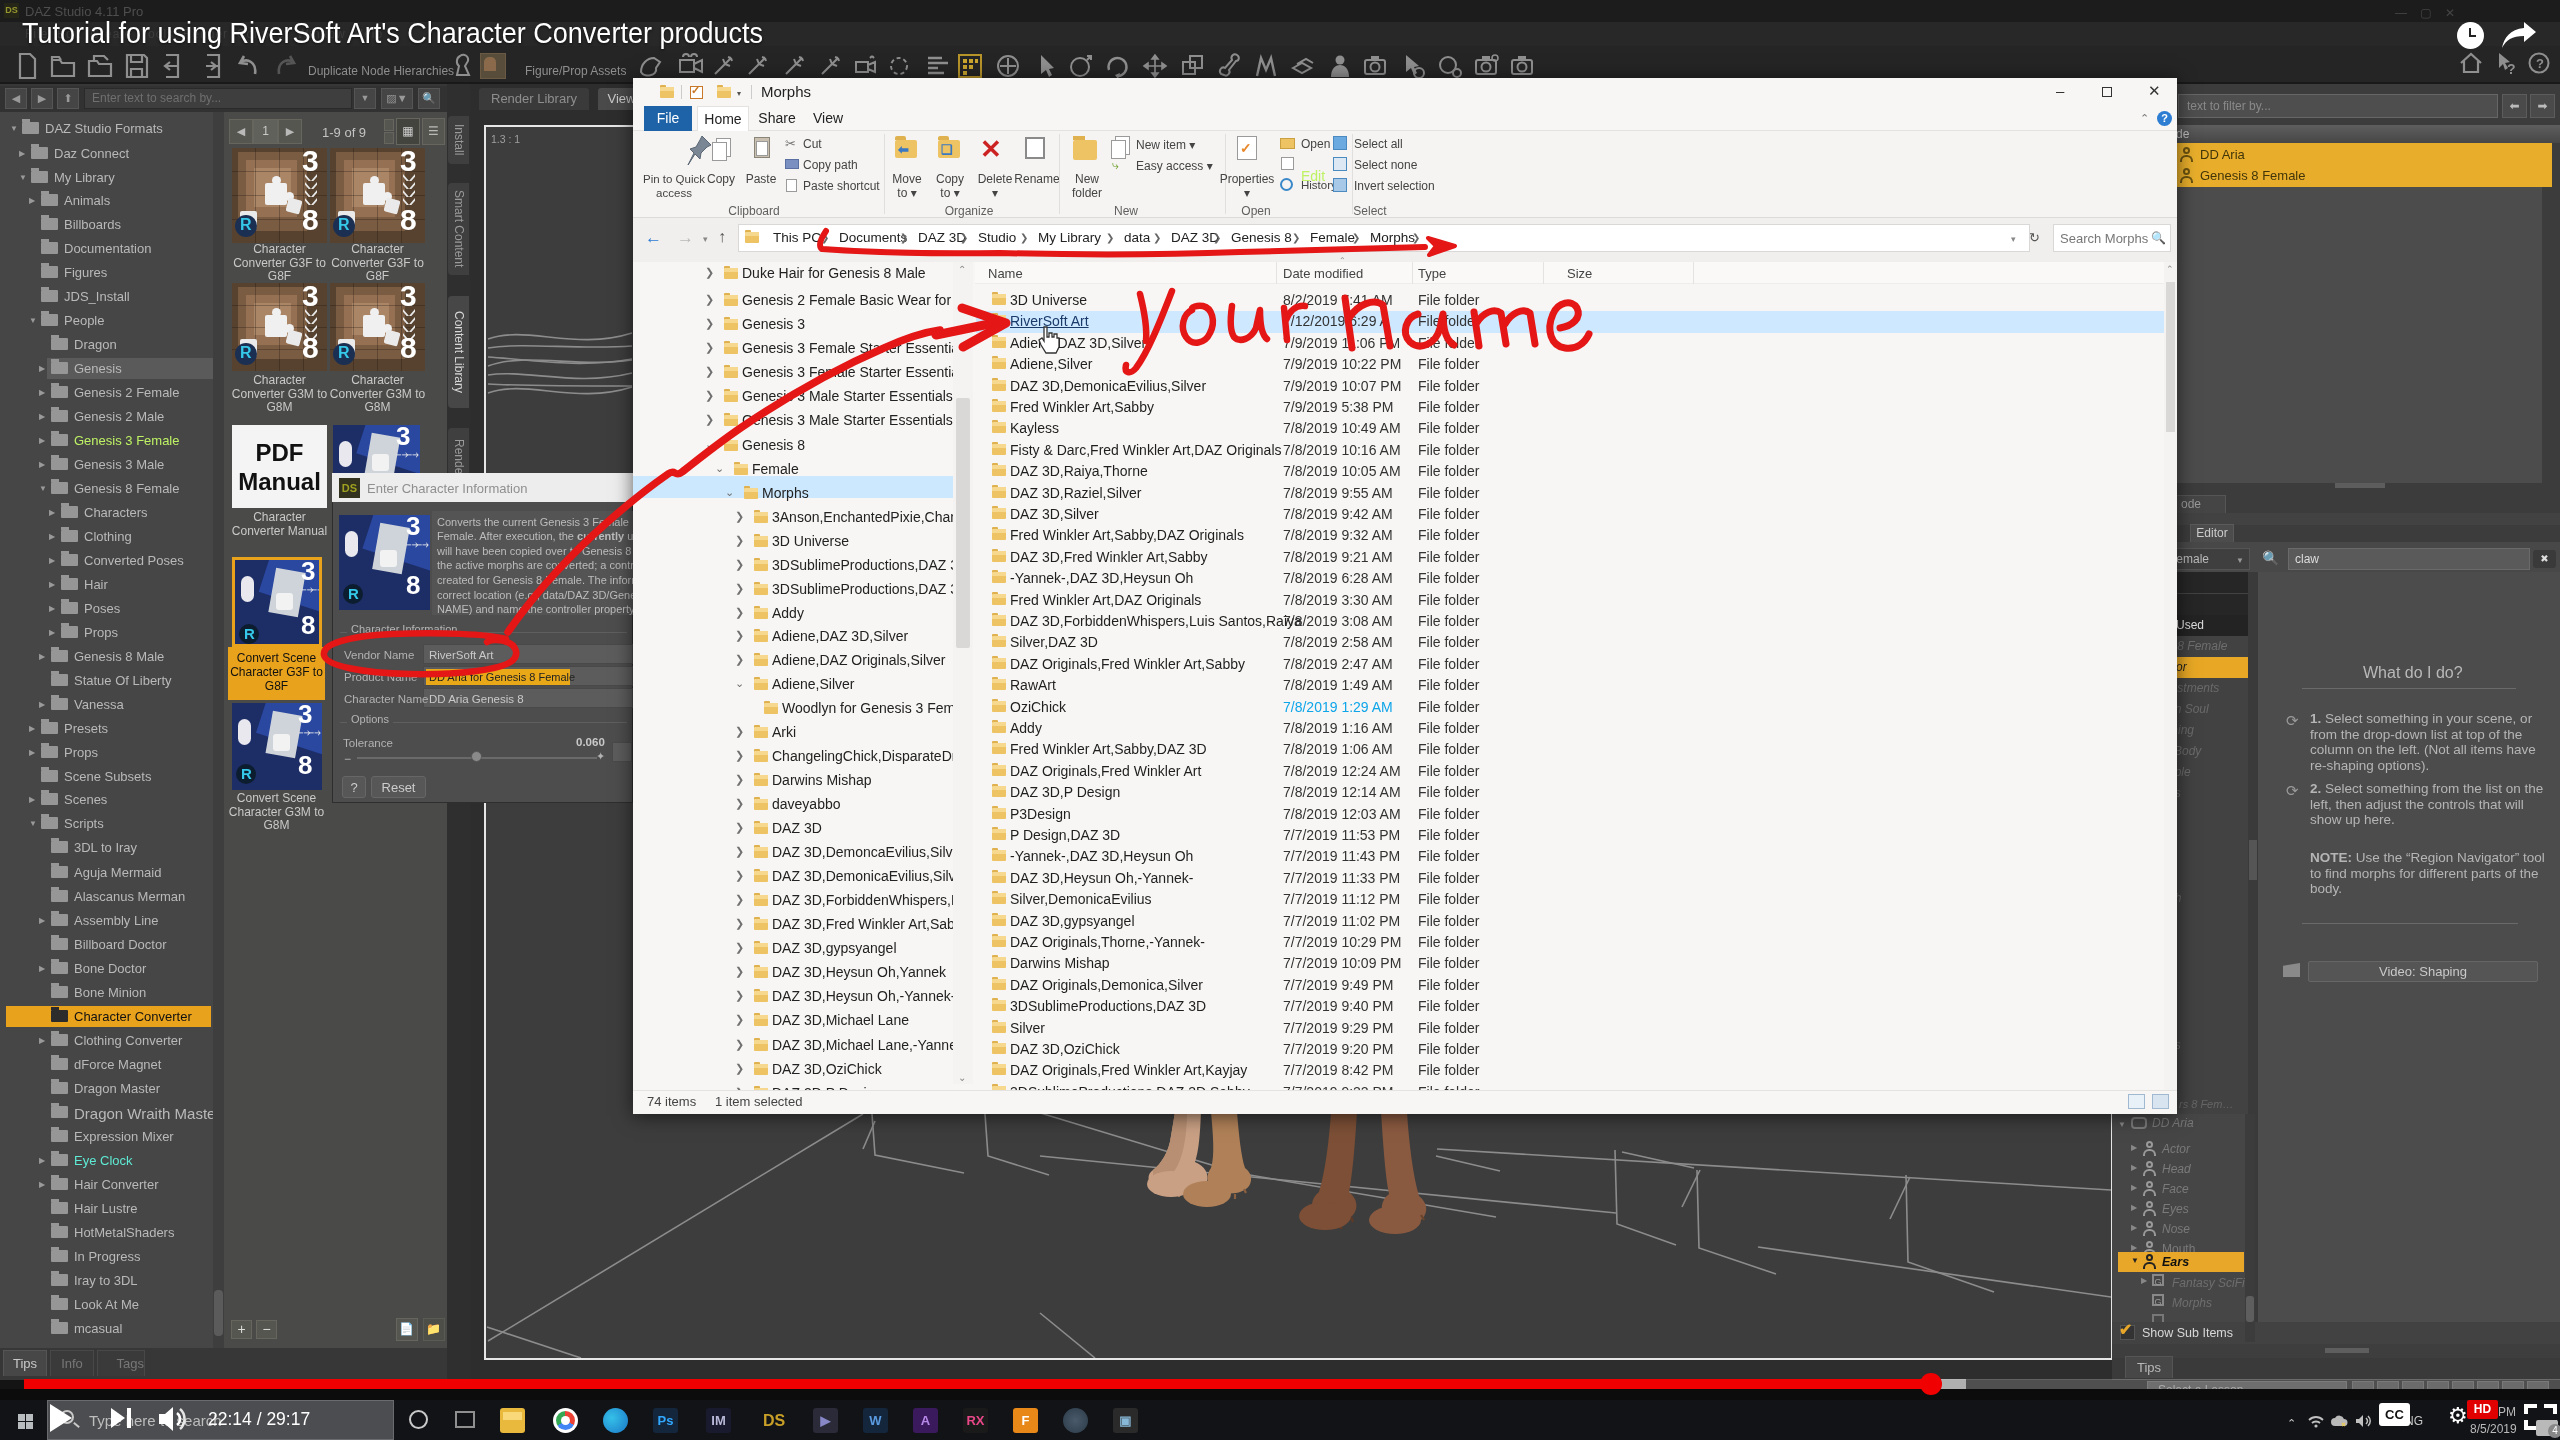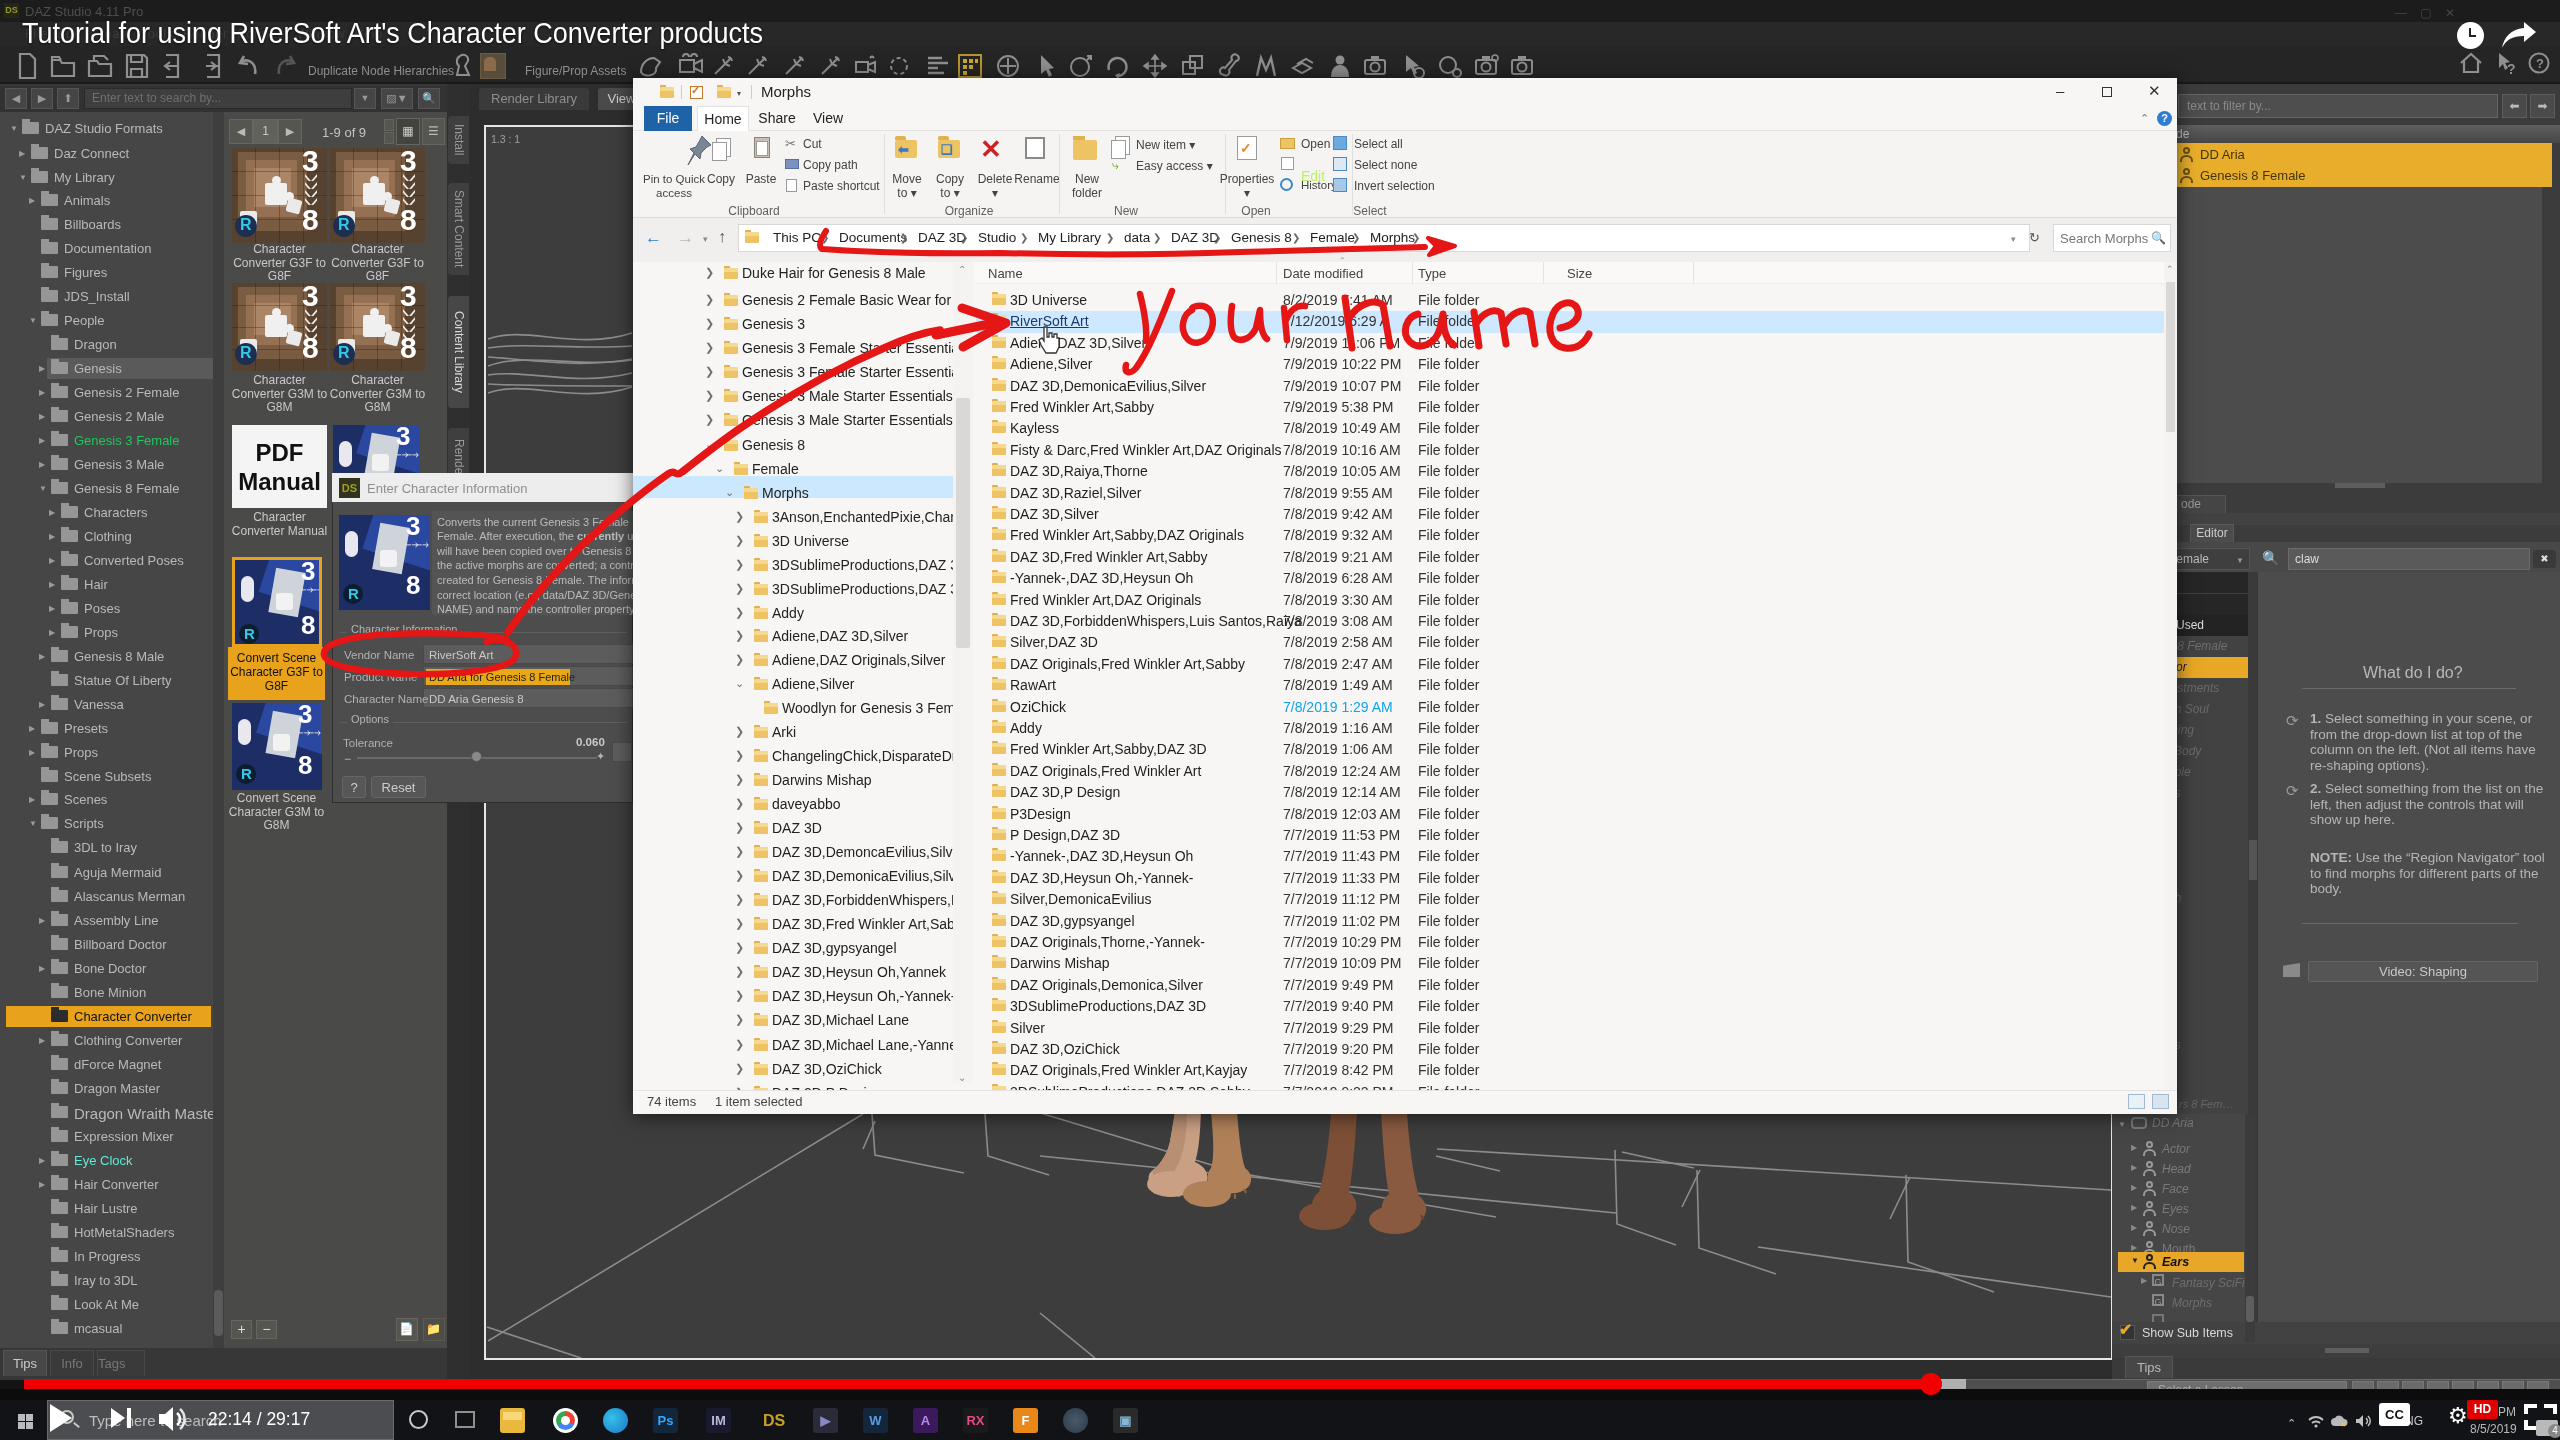--- a/index.html
+++ b/index.html
@@ -208,21 +208,21 @@
 <div class="a" style="left:51px;top:386px;width:17px;height:12px;background:#969696;border-radius:1px"></div>
 <div class="a" style="left:51px;top:383px;width:8px;height:3px;background:#969696"></div>
 <div class="a" style="left:74px;top:385px;color:#b9b9b9;font-size:13px;white-space:nowrap">Genesis 2 Female</div>
 <div class="a" style="left:39px;top:412px;color:#9a9a9a;font-size:8px">▶</div>
 <div class="a" style="left:51px;top:410px;width:17px;height:12px;background:#969696;border-radius:1px"></div>
 <div class="a" style="left:51px;top:407px;width:8px;height:3px;background:#969696"></div>
 <div class="a" style="left:74px;top:409px;color:#b9b9b9;font-size:13px;white-space:nowrap">Genesis 2 Male</div>
 <div class="a" style="left:39px;top:436px;color:#9a9a9a;font-size:8px">▶</div>
 <div class="a" style="left:51px;top:434px;width:17px;height:12px;background:#969696;border-radius:1px"></div>
 <div class="a" style="left:51px;top:431px;width:8px;height:3px;background:#969696"></div>
-<div class="a" style="left:74px;top:433px;color:#22c55e;font-size:13px;white-space:nowrap">Genesis 3 Female</div>
+<div class="a" style="left:74px;top:433px;color:#bef264;font-size:13px;white-space:nowrap">Genesis 3 Female</div>
 <div class="a" style="left:39px;top:460px;color:#9a9a9a;font-size:8px">▶</div>
 <div class="a" style="left:51px;top:458px;width:17px;height:12px;background:#969696;border-radius:1px"></div>
 <div class="a" style="left:51px;top:455px;width:8px;height:3px;background:#969696"></div>
 <div class="a" style="left:74px;top:457px;color:#b9b9b9;font-size:13px;white-space:nowrap">Genesis 3 Male</div>
 <div class="a" style="left:39px;top:484px;color:#9a9a9a;font-size:8px">▼</div>
 <div class="a" style="left:51px;top:482px;width:17px;height:12px;background:#969696;border-radius:1px"></div>
 <div class="a" style="left:51px;top:479px;width:8px;height:3px;background:#969696"></div>
 <div class="a" style="left:74px;top:481px;color:#b9b9b9;font-size:13px;white-space:nowrap">Genesis 8 Female</div>
 <div class="a" style="left:49px;top:508px;color:#9a9a9a;font-size:8px">▶</div>
 <div class="a" style="left:61px;top:506px;width:17px;height:12px;background:#969696;border-radius:1px"></div>
@@ -508,21 +508,21 @@
 <div class="a" style="left:448px;top:116px;width:21px;height:48px;background:#3f3f3f;border-radius:4px 0 0 4px"></div>
 <div class="a" style="left:449px;top:116px;width:20px;height:48px;color:#9a9a9a;font-size:12px;writing-mode:vertical-rl;text-align:center;line-height:20px">Install</div>
 <div class="a" style="left:448px;top:183px;width:21px;height:92px;background:#3f3f3f;border-radius:4px 0 0 4px"></div>
 <div class="a" style="left:449px;top:183px;width:20px;height:92px;color:#9a9a9a;font-size:12px;writing-mode:vertical-rl;text-align:center;line-height:20px">Smart Content</div>
 <div class="a" style="left:448px;top:296px;width:21px;height:112px;background:#474747;border-radius:4px 0 0 4px"></div>
 <div class="a" style="left:449px;top:296px;width:20px;height:112px;color:#d8d8d8;font-size:12px;writing-mode:vertical-rl;text-align:center;line-height:20px">Content Library</div>
 <div class="a" style="left:448px;top:428px;width:21px;height:72px;background:#3f3f3f;border-radius:4px 0 0 4px"></div>
 <div class="a" style="left:449px;top:428px;width:20px;height:72px;color:#9a9a9a;font-size:12px;writing-mode:vertical-rl;text-align:center;line-height:20px">Render S</div>
 <div class="a" style="left:3px;top:1350px;width:44px;height:26px;background:#474747;border:1px solid #555;border-bottom:none;color:#c9c9c9;font-size:13px;text-align:center;line-height:25px">Tips</div>
 <div class="a" style="left:50px;top:1350px;width:44px;height:26px;background:#3a3a3a;border:1px solid #484848;border-bottom:none;color:#777;font-size:13px;text-align:center;line-height:25px">Info</div>
-<div class="a" style="left:97px;top:1350px;width:48px;height:26px;background:#3a3a3a;border:1px solid #484848;border-bottom:none;color:#777;font-size:13px;text-align:left;line-height:25px">Tags</div>
+<div class="a" style="left:97px;top:1350px;width:48px;height:26px;background:#3a3a3a;border:1px solid #484848;border-bottom:none;color:#777;font-size:13px;text-align:right;line-height:25px">Tags</div>
 <div class="a" style="left:470px;top:84px;width:1690px;height:1296px;background:#2d2d2d"></div>
 <div class="a" style="left:479px;top:88px;width:110px;height:22px;background:#3a3a3a;border-radius:3px 3px 0 0;color:#8e8e8e;font-size:13px;text-align:center;line-height:22px">Render Library</div>
 <div class="a" style="left:598px;top:88px;width:60px;height:22px;background:#4a4a4a;border-radius:3px 3px 0 0;color:#c9c9c9;font-size:13px;text-align:center;line-height:22px">View…</div>
 <div class="a" style="left:484px;top:125px;width:1629px;height:1235px;border:2px solid #e6e6e6;background:#3d3d3d"></div>
 <div class="a" style="left:491px;top:133px;color:#9f9f9f;font-size:10.5px">1.3 : 1</div>
 <svg class="a" style="left:486px;top:127px" width="1625" height="1231" viewBox="0 0 1625 1231">
 <g stroke="#9a9a9a" stroke-width="1.6" fill="none" opacity="0.85">
 <path d="M2 212 C 40 198, 90 224, 146 206"></path>
 <path d="M2 221 C 40 215, 90 223, 146 219"></path>
 <path d="M2 230 C 40 232, 90 242, 146 232"></path>

